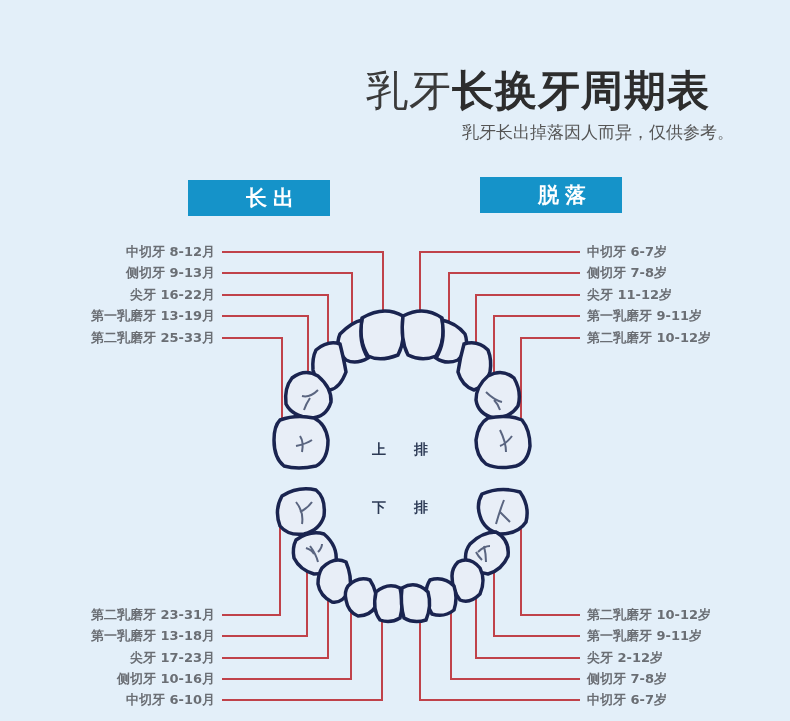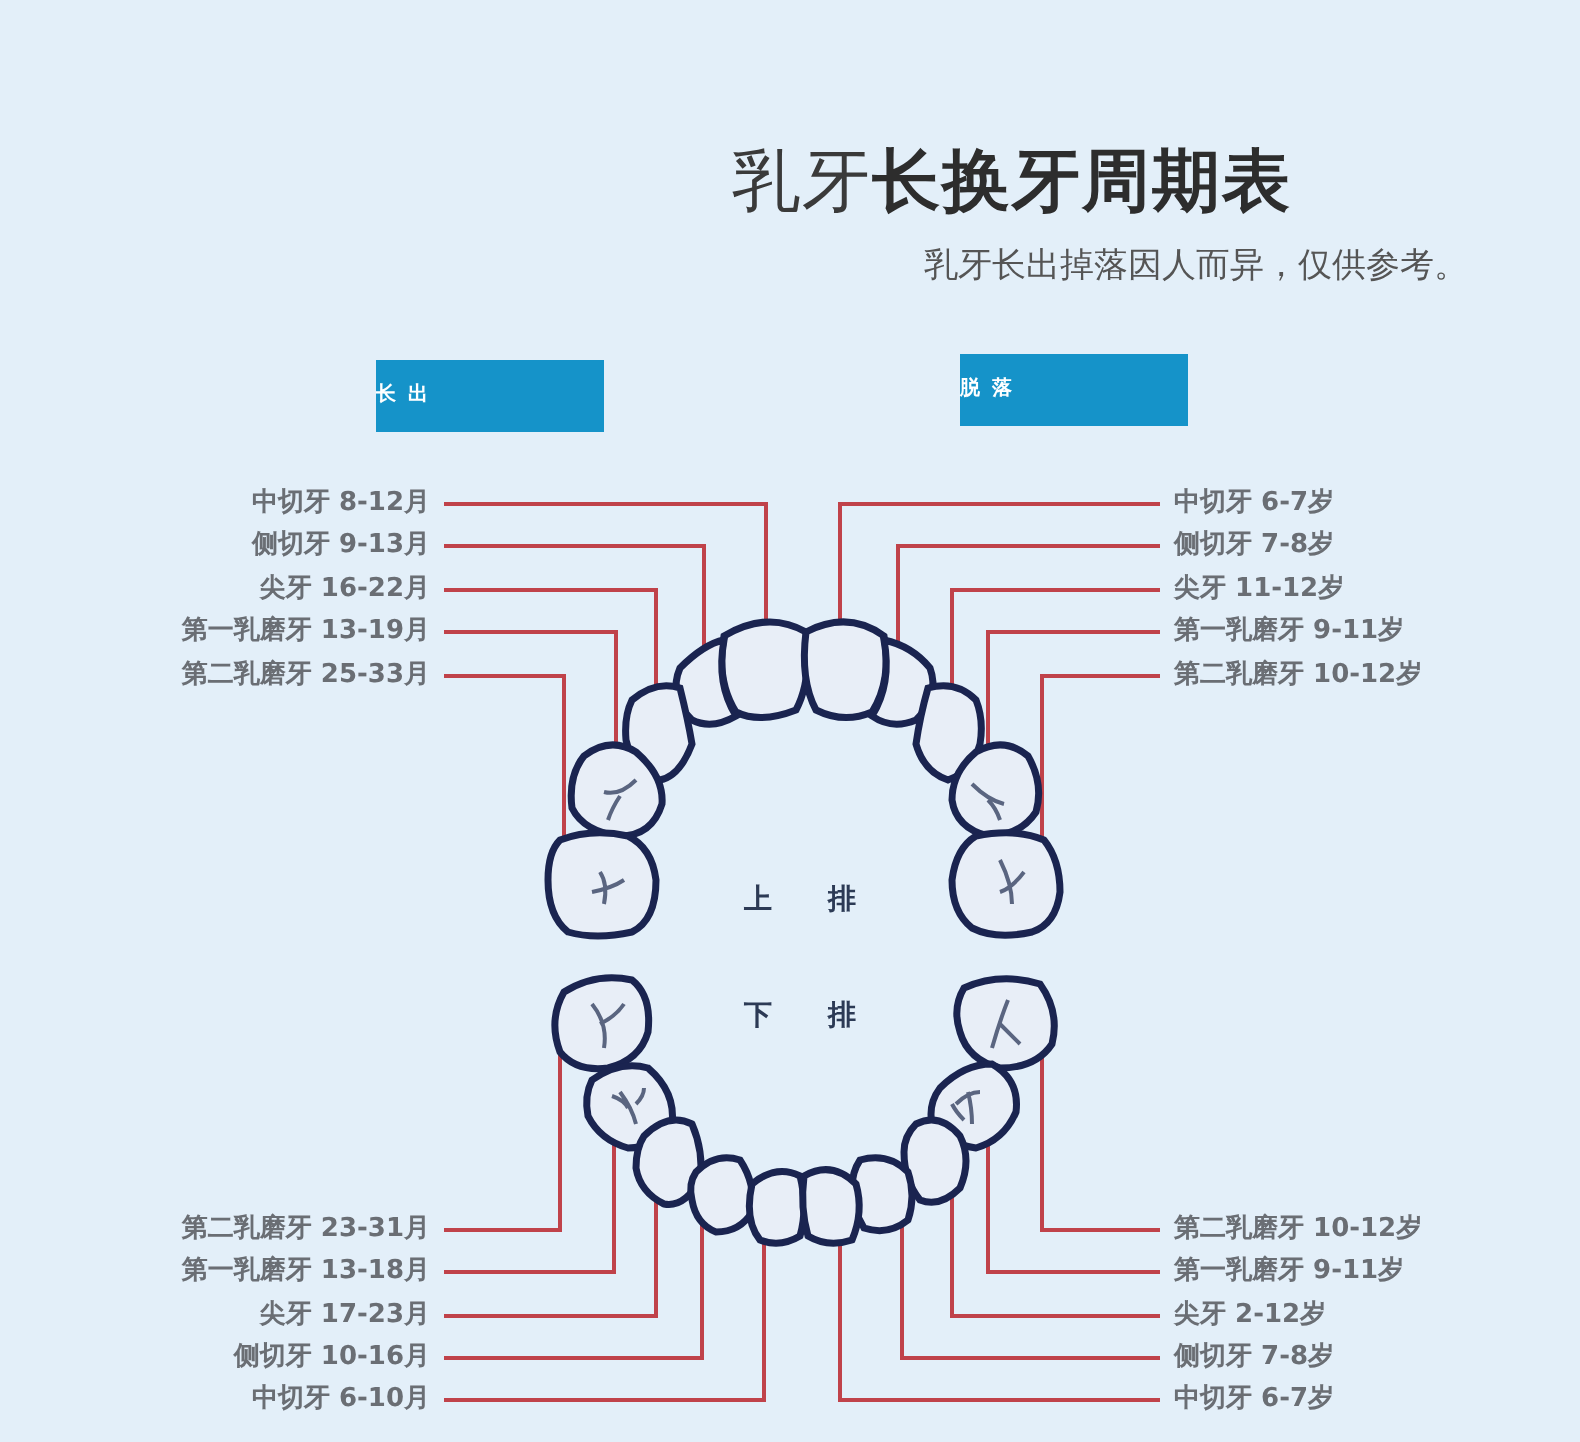--- a/index.html
+++ b/index.html
@@ -1,21 +1,21 @@
 <!DOCTYPE html>
 <html><head>
 <meta charset="utf-8">
 <style>
   html, body { margin:0; padding:0; }
   body { width:790px; height:721px; background:#e3eff9; position:relative; overflow:hidden; font-family:"DejaVu Sans", sans-serif; }
-  .title { position:absolute; left:366px; top:66px; font-size:34px; line-height:50px; color:#333; white-space:nowrap; letter-spacing:1px; }
+  .title { position:absolute; left:366px; top:66px; font-size:42px; line-height:50px; color:#333; white-space:nowrap; letter-spacing:1px; }
   .title .light { font-weight:300; color:#3a3a3a; }
   .title .bold { font-weight:bold; color:#2d2d2d; }
   .subtitle { position:absolute; left:462px; top:121px; font-size:17px; color:#555; white-space:nowrap; }
-  .btn { position:absolute; width:114px; height:36px; background:#1593c9; color:#fff; font-size:10px; font-weight:bold; text-align:left; line-height:36px; letter-spacing:6px; }
+  .btn { position:absolute; width:114px; height:36px; background:#1593c9; color:#fff; font-size:21px; font-weight:bold; text-align:center; line-height:36px; letter-spacing:6px;padding-left:28px; }
   .btn-grow { left:188px; top:180px; }
   .btn-shed { left:480px; top:177px; }
   .lbl { position:absolute; font-size:13px; color:#6a6e74; white-space:nowrap; line-height:16px; font-weight:bold; }
   .lbl.l { right:575px; text-align:right; }
   .lbl.r { left:587px; }
   svg.diagram { position:absolute; left:0; top:0; }
   .arch-label { font-size:14px; font-weight:bold; fill:#2c3a55; font-family:"DejaVu Sans", sans-serif; }
 </style>
 </head>
 <body>

